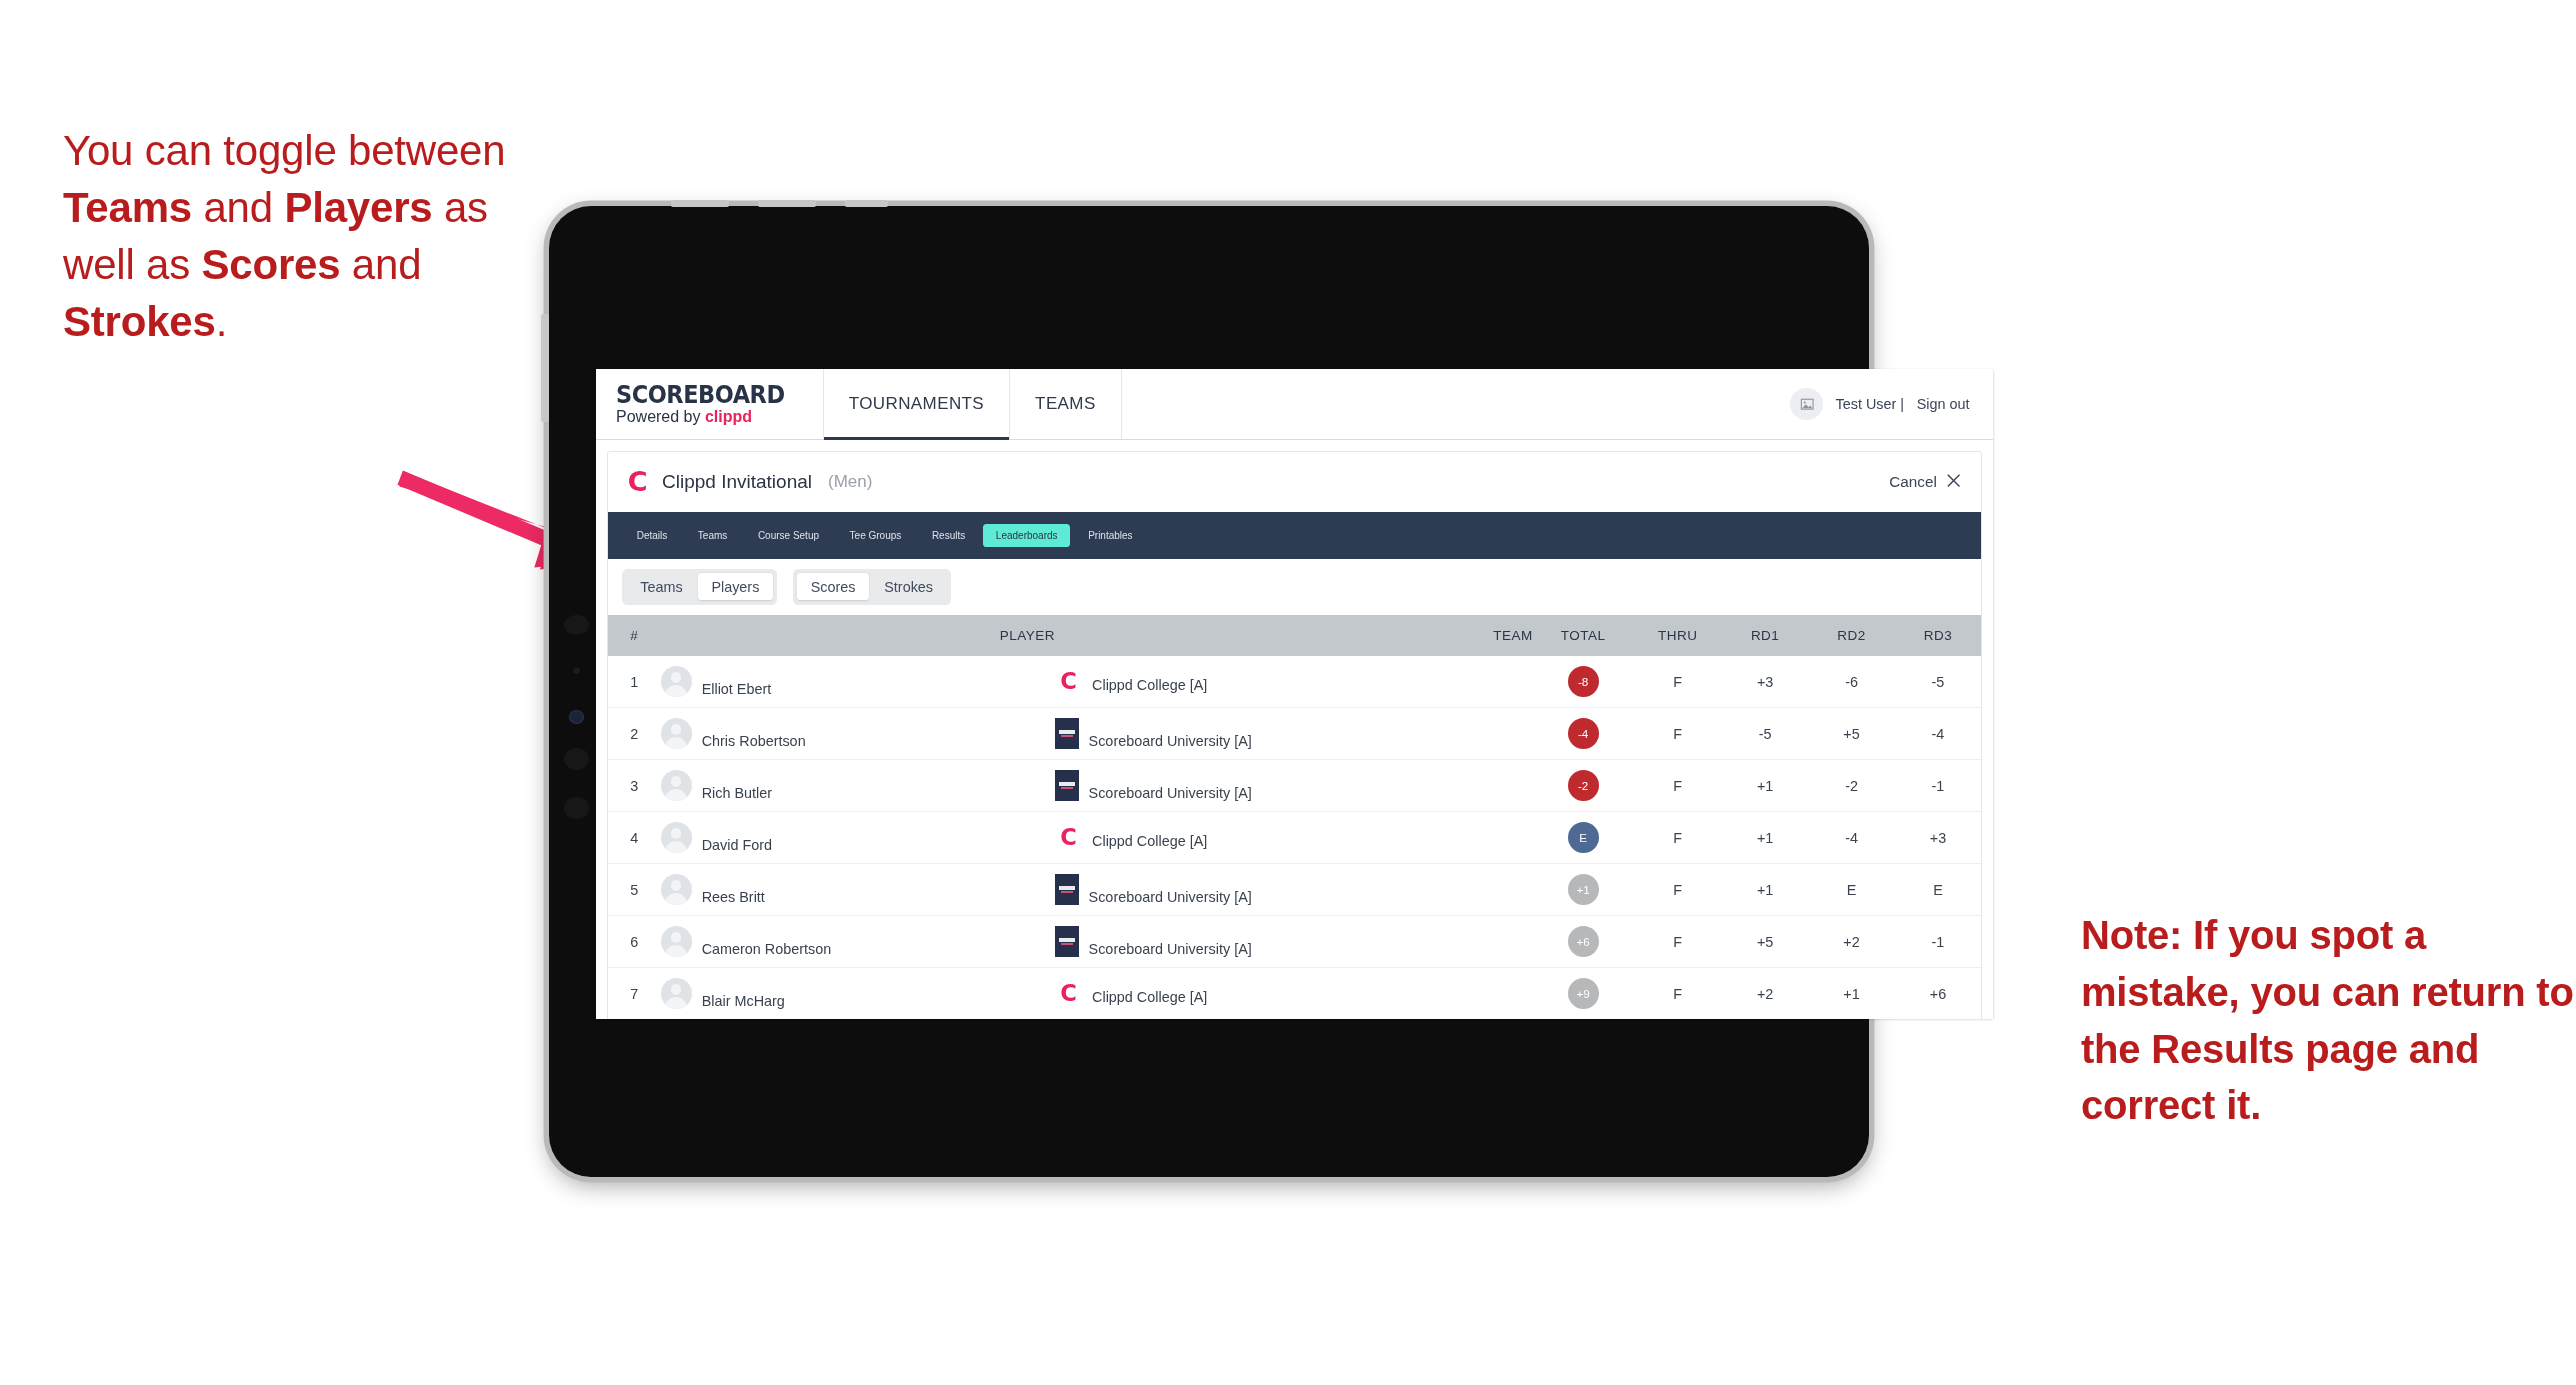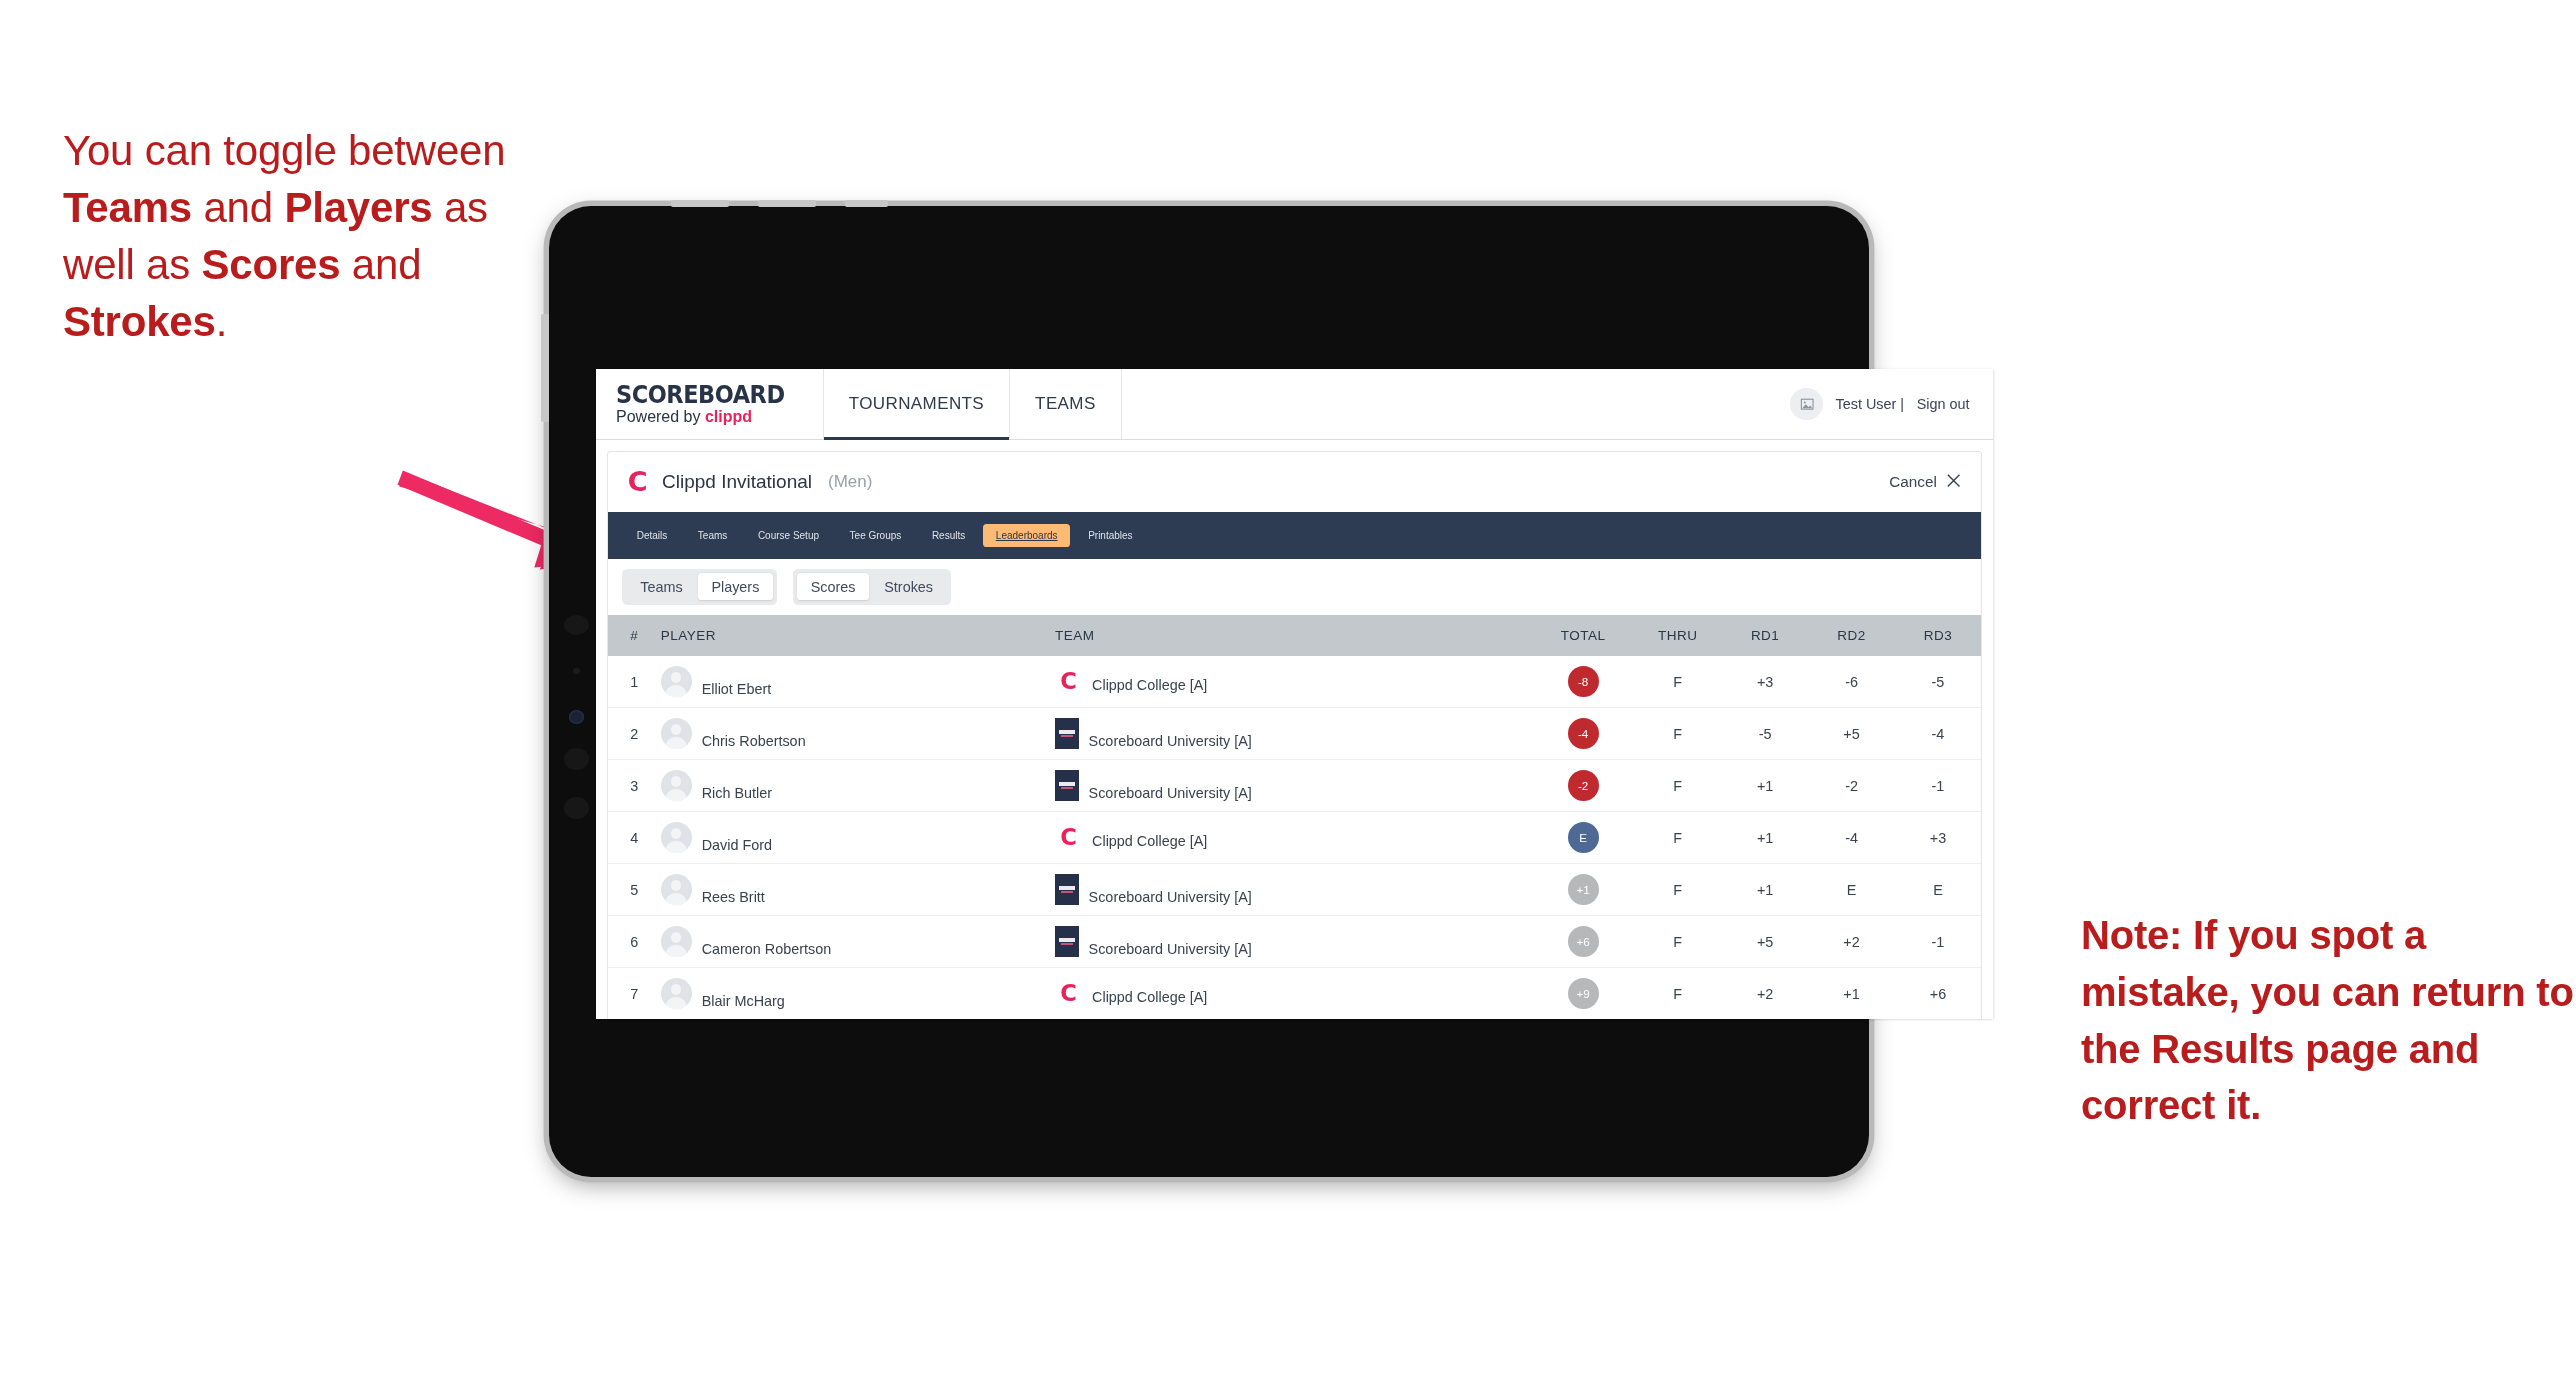--- a/index.html
+++ b/index.html
@@ -216,24 +216,23 @@
     padding: 0 16.3px;
     gap: 5.4px;
   }
   .subnav-item {
     font-size: 10px;
     color: #dfe3e9;
     padding: 6.3px 12.6px;
     border-radius: 3.6px;
   }
   .subnav-item.active {
-    background: #fdba74;
+    background: #5eead4;
     color: #2b3purple;
     color: #2b3548;
-    text-decoration: underline;
     font-weight: 400;
   }
 
   
   #toggles {
     height: 56px;
     display: flex;
     align-items: center;
     padding: 0 14.4px;
     gap: 15.3px;
@@ -263,21 +262,21 @@
     width: 100%;
     border-collapse: collapse;
     table-layout: fixed;
   }
   #lb thead th {
     background: #c3c8cd;
     color: #2d3646;
     font-size: 13.5px;
     font-weight: 400;
     letter-spacing: 0.5px;
-    text-align: left;
+    text-align: right;
     padding: 11.7px 0;
     height: 18px;
   }
   #lb tbody td {
     border-bottom: 0.9px solid #eceef0;
     font-size: 14.4px;
     color: #39424f;
     padding: 0;
     height: 51px;
     vertical-align: middle;

